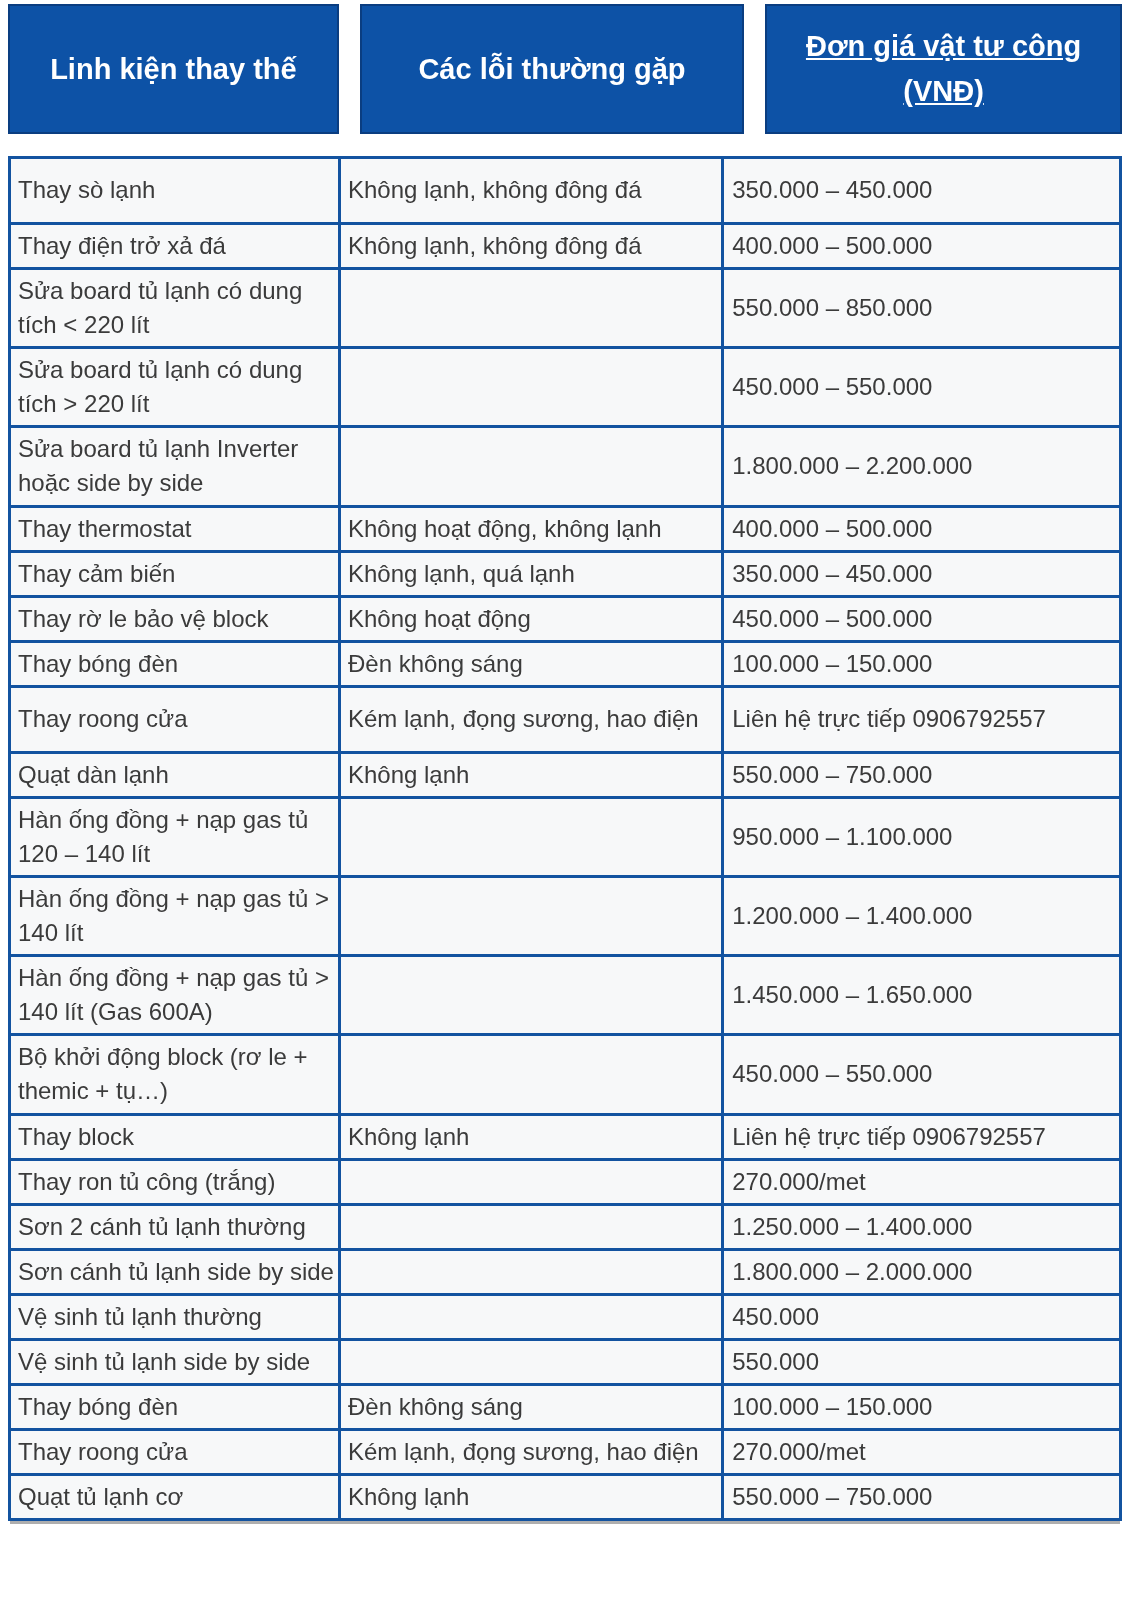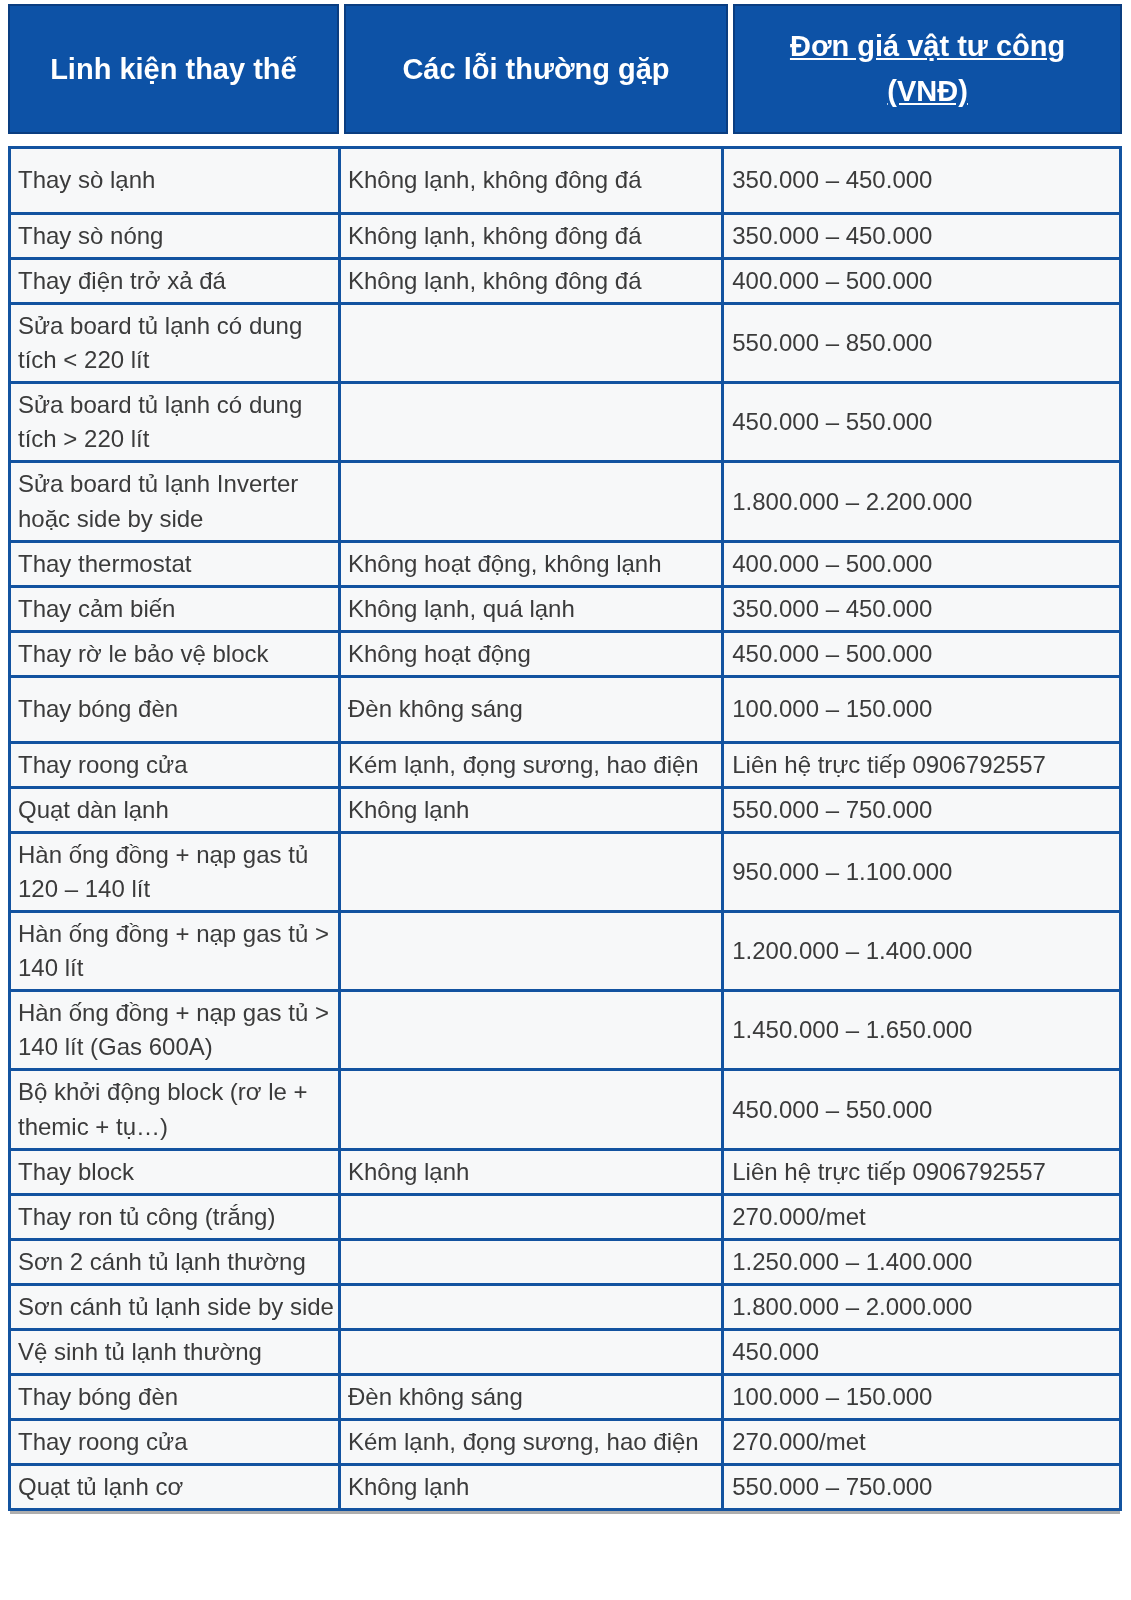--- a/index.html
+++ b/index.html
@@ -11,22 +11,22 @@
   .page {
     width: 1131px;
     min-height: 1600px;
     box-sizing: border-box;
     padding: 4px 9px 10px 8px;
     background: #ffffff;
   }
   
   .header-row {
     display: flex;
-    gap: 5px;
-    margin-bottom: 12px;
+    gap: 21px;
+    margin-bottom: 22px;
   }
   .hcell {
     box-sizing: border-box;
     height: 130px;
     background: var(--header-bg, #0D52A6);
     border: 2px solid var(--header-border, #0A3D80);
     color: #ffffff;
     font-size: 29px;
     font-weight: bold;
     display: flex;
@@ -90,25 +90,20 @@
         <col class="c2">
         <col class="c3">
     </colgroup>
     <tbody>
         <tr>
           <td>Thay sò lạnh</td>
           <td>Không lạnh, không đông đá</td>
           <td class="price-cell">350.000 – 450.000</td>
         </tr>
         <tr>
-          <td>Thay sò nóng</td>
-          <td>Không lạnh, không đông đá</td>
-          <td class="price-cell">350.000 – 450.000</td>
-        </tr>
-        <tr>
           <td>Thay điện trở xả đá</td>
           <td>Không lạnh, không đông đá</td>
           <td class="price-cell">400.000 – 500.000</td>
         </tr>
         <tr>
           <td>Sửa board tủ lạnh có dung tích &lt; 220 lít</td>
           <td></td>
           <td class="price-cell">550.000 – 850.000</td>
         </tr>
         <tr>
@@ -190,20 +185,25 @@
           <td>Sơn cánh tủ lạnh side by side</td>
           <td></td>
           <td class="price-cell">1.800.000 – 2.000.000</td>
         </tr>
         <tr>
           <td>Vệ sinh tủ lạnh thường</td>
           <td></td>
           <td class="price-cell">450.000</td>
         </tr>
         <tr>
+          <td>Vệ sinh tủ lạnh side by side</td>
+          <td></td>
+          <td class="price-cell">550.000</td>
+        </tr>
+        <tr>
           <td>Thay bóng đèn</td>
           <td>Đèn không sáng</td>
           <td class="price-cell">100.000 – 150.000</td>
         </tr>
         <tr>
           <td>Thay roong cửa</td>
           <td>Kém lạnh, đọng sương, hao điện</td>
           <td class="price-cell">270.000/met</td>
         </tr>
         <tr>

